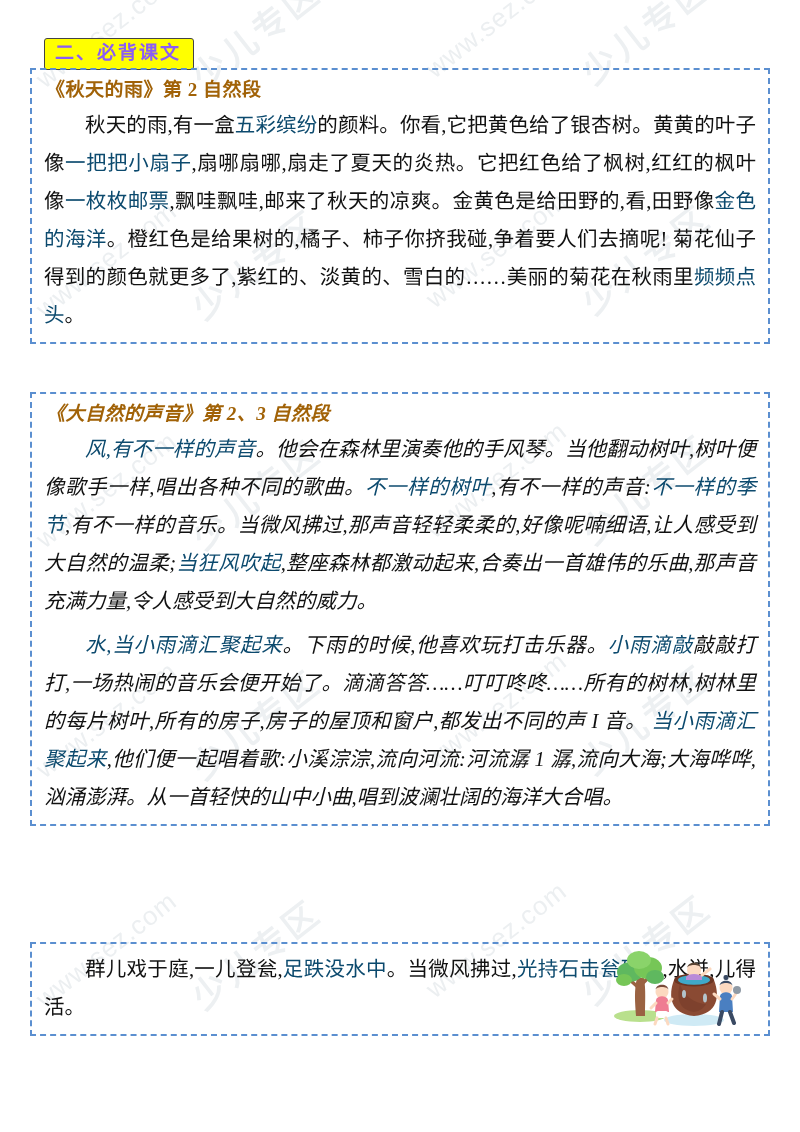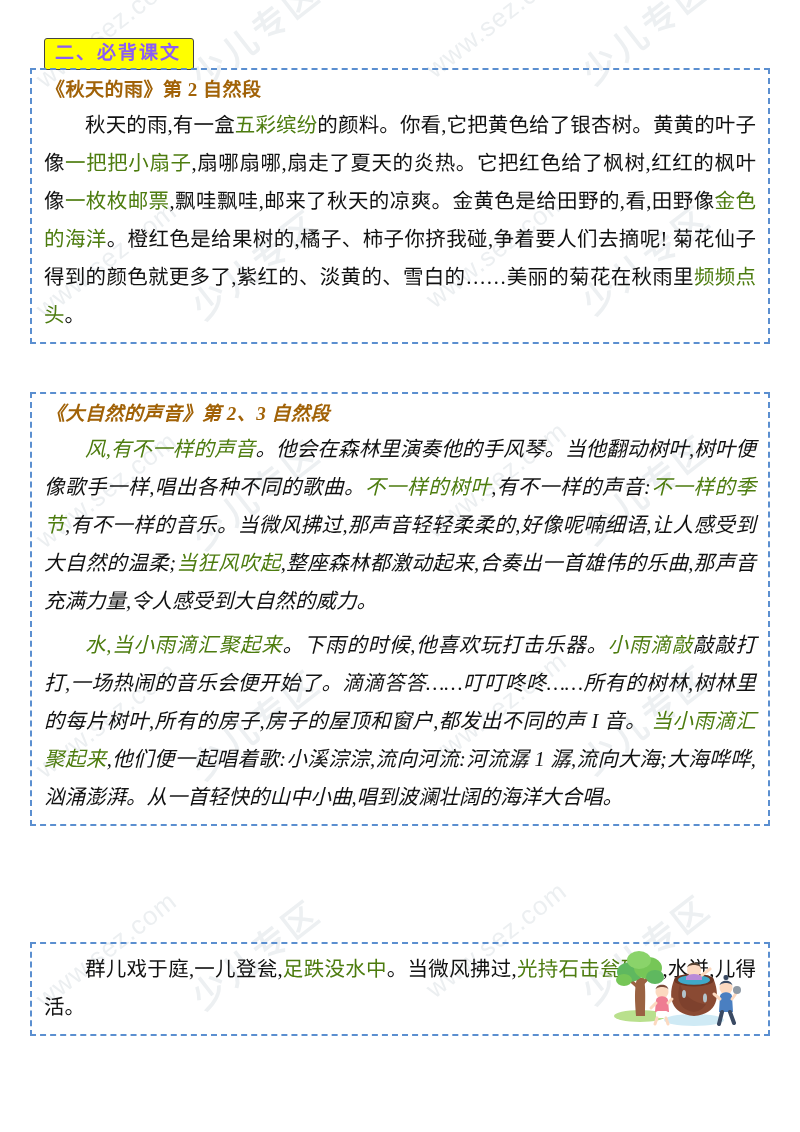--- a/index.html
+++ b/index.html
@@ -102,21 +102,21 @@
     font-size: 20.5px;
     line-height: 38px;
     color: #111111;
     text-align: justify;
     text-justify: inter-character;
     letter-spacing: 0px;
     margin: 0 2px;
     padding: 0;
   }
   .para.indent { text-indent: 2em; }
-  .hl { color: #4d7c0f; }
+  .hl { color: #0c4a6e; }
 
   
   .illus {
     position: absolute;
     right: 26px;
     bottom: 4px;
     width: 132px;
     height: 86px;
   }
 

